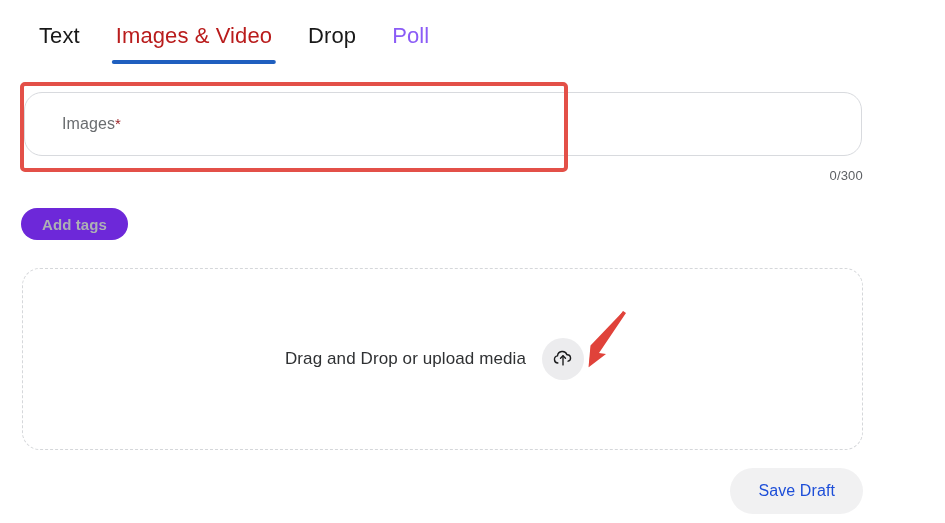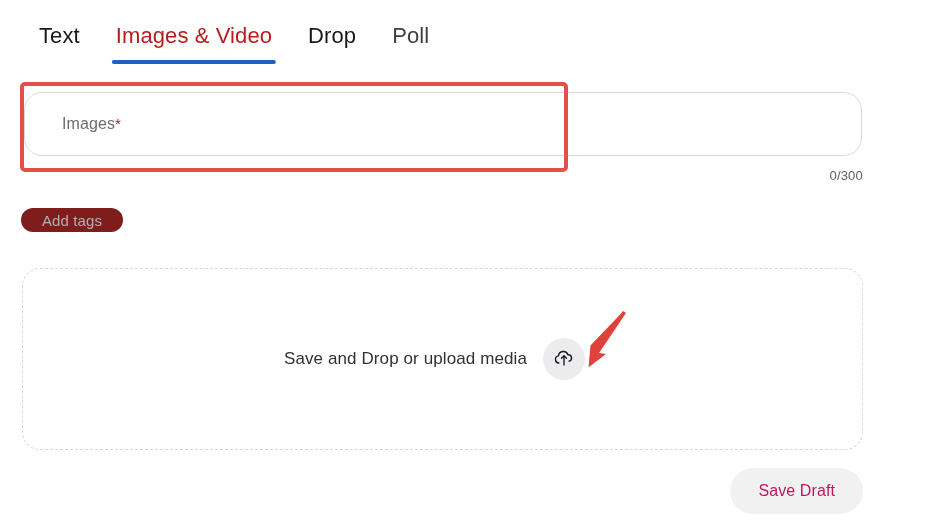--- a/index.html
+++ b/index.html
@@ -40,21 +40,21 @@
     color: #181818;
     background: transparent;
     border: none;
     cursor: pointer;
     font-family: "Liberation Sans", sans-serif;
     white-space: nowrap;
     letter-spacing: 0.1px;
   }
   .tab.first { padding-left: 17px; }
   .tab.active { font-weight: 400; color: #b91c1c; }
-  .tab.disabled { color: #404040; cursor: default; }
+  .tab.disabled { color: #8b5cf6; cursor: default; }
   .tab-underline {
     position: absolute;
     left: 50%;
     transform: translateX(-50%);
     bottom: -16px;
     width: calc(100% - 28px);
     height: 4px;
     border-radius: 2px;
     background: #1f5fbf;
   }
@@ -102,32 +102,33 @@
     font-size: 13px;
     color: #5c5f63;
     letter-spacing: 0.2px;
   }
 
   
   .add-tags {
     position: absolute;
     left: 21px;
     top: 208px;
-    height: 24px;
+    height: 32px;
     padding: 0 21px;
     border: none;
     border-radius: 18px;
-    background: #7f1d1d;
+    background: #6d28d9;
     color: #adb0b4;
     font-size: 15px;
     font-family: "Liberation Sans", sans-serif;
     cursor: default;
     display: flex;
     align-items: center;
     letter-spacing: 0.1px;
+    font-weight: bold;
   }
 
   
   .dropzone {
     position: absolute;
     left: 22px;
     top: 268px;
     width: 841px;
     height: 182px;
     box-sizing: border-box;
@@ -169,21 +170,21 @@
     top: 468px;
     display: flex;
     align-items: center;
     gap: 14px;
   }
   .btn-pill {
     height: 46px;
     border: none;
     border-radius: 23px;
     background: #f1f1f2;
-    color: #be185d;
+    color: #1d4ed8;
     font-size: 16px;
     font-family: "Liberation Sans", sans-serif;
     cursor: default;
     display: flex;
     align-items: center;
     justify-content: center;
     letter-spacing: 0.1px;
   }
   .btn-save { padding: 0 28px; }
   .btn-post { padding: 0 30px; }
@@ -241,21 +242,21 @@
   </div>
 
   <div class="char-counter">0/300</div>
 
   <button class="add-tags">
     <span>Add tags</span>
   </button>
 
   <div class="dropzone">
     <div class="dz-inner">
-      <span class="dz-label">Save and Drop or upload media</span>
+      <span class="dz-label">Drag and Drop or upload media</span>
       <button class="upload-btn">
         <span>
           <svg width="22" height="22" viewBox="0 0 24 24" fill="none" stroke="#1b1c1d" stroke-width="1.5" stroke-linecap="round" stroke-linejoin="round">
             <path d="M6.4 17.5A3.9 3.9 0 0 1 6 9.75a5.3 5.3 0 0 1 10.3-1.3 3.6 3.6 0 0 1 1.3 7.05"></path>
             <path d="M12 19.5V9.8"></path>
             <path d="M9.3 12.3 12 9.5l2.7 2.8"></path>
           </svg>
         </span>
       </button>
     </div>

